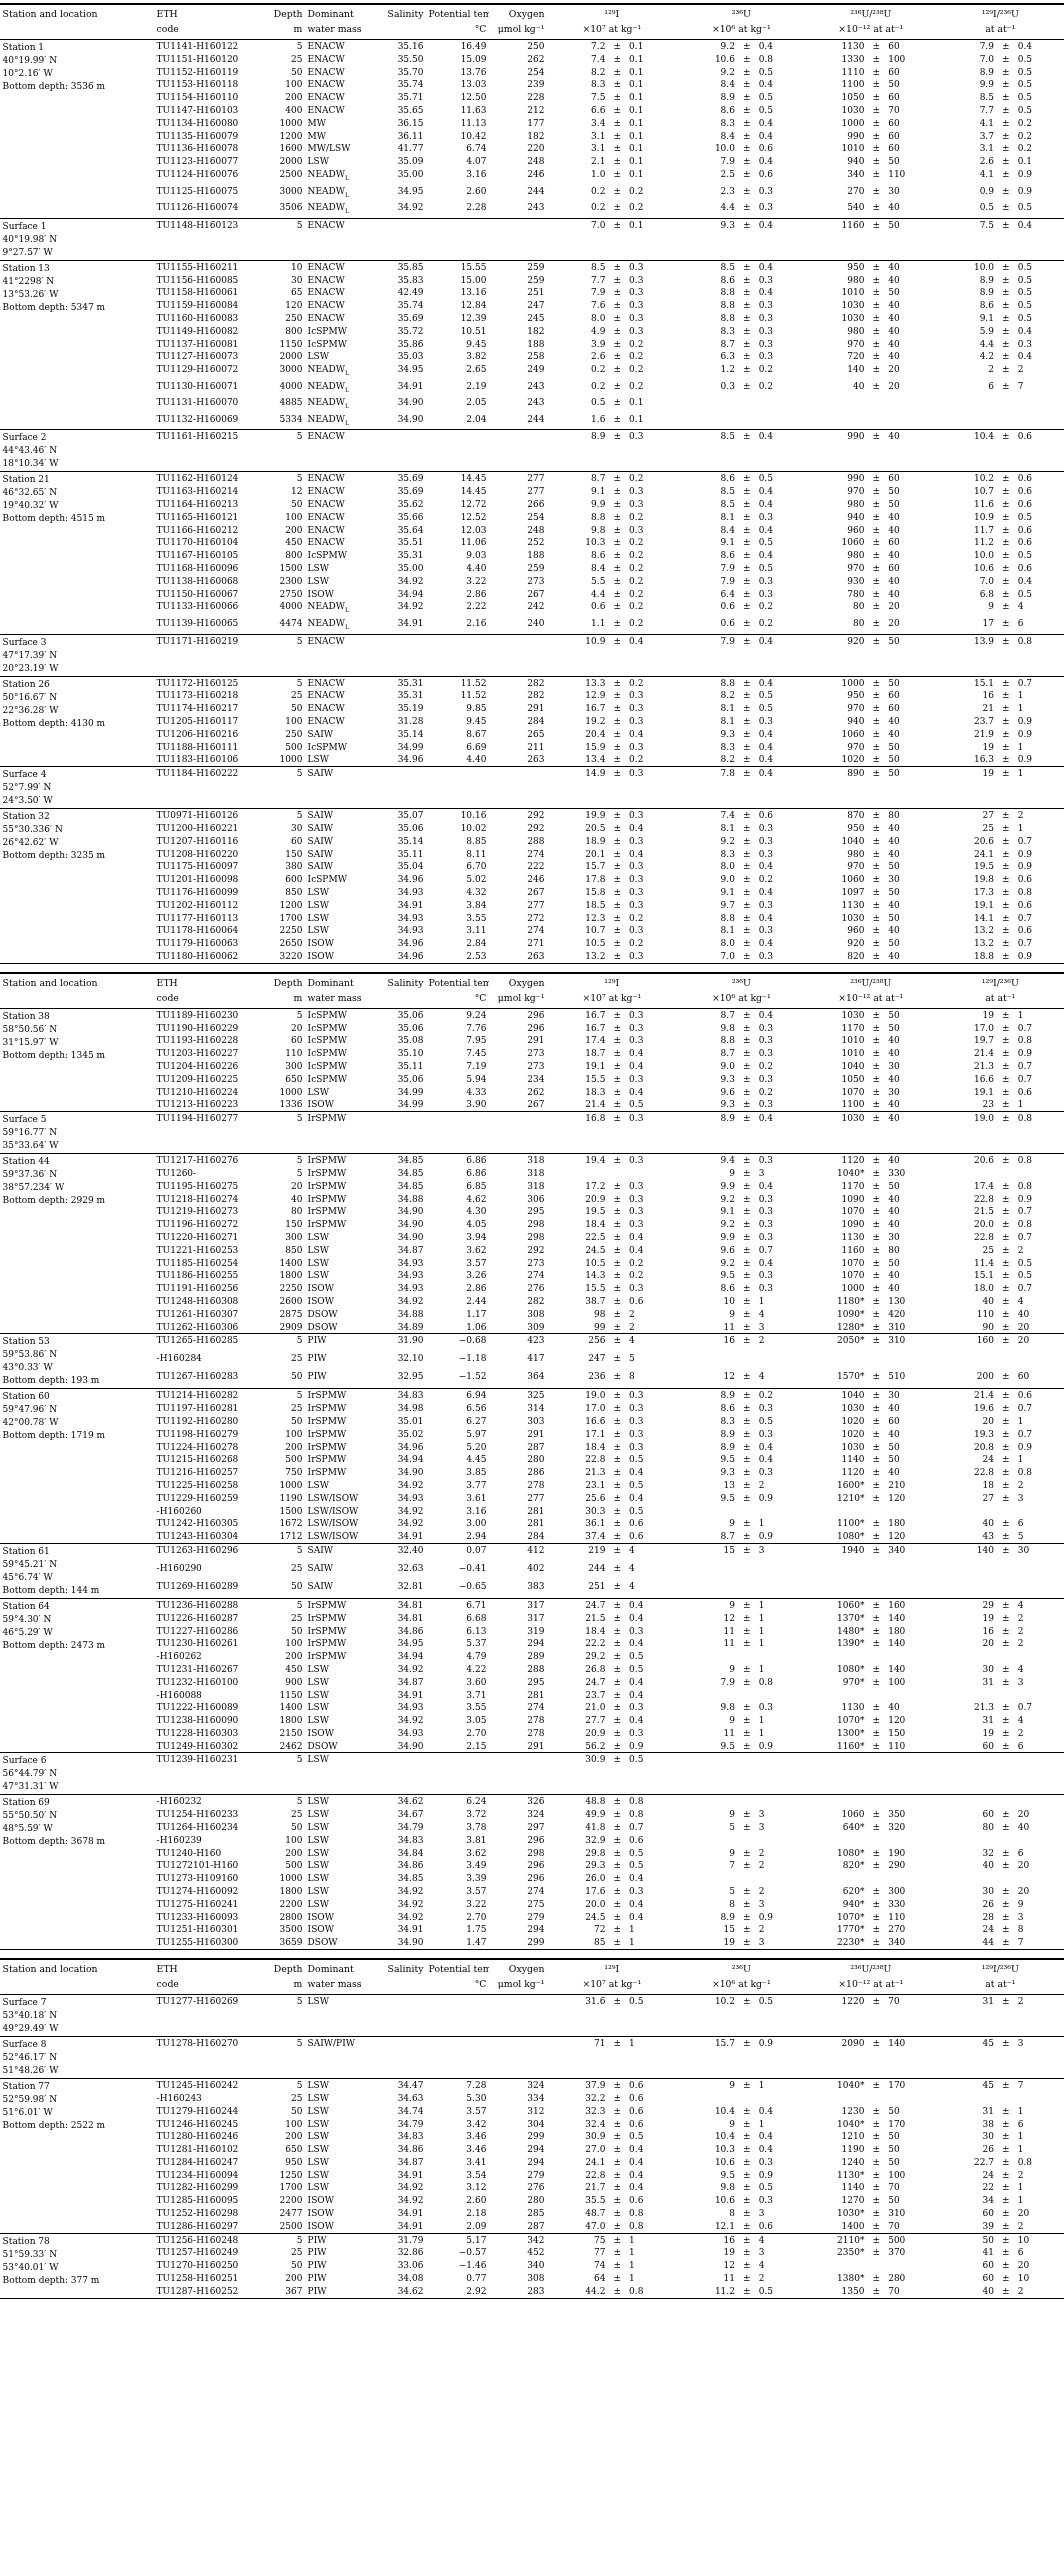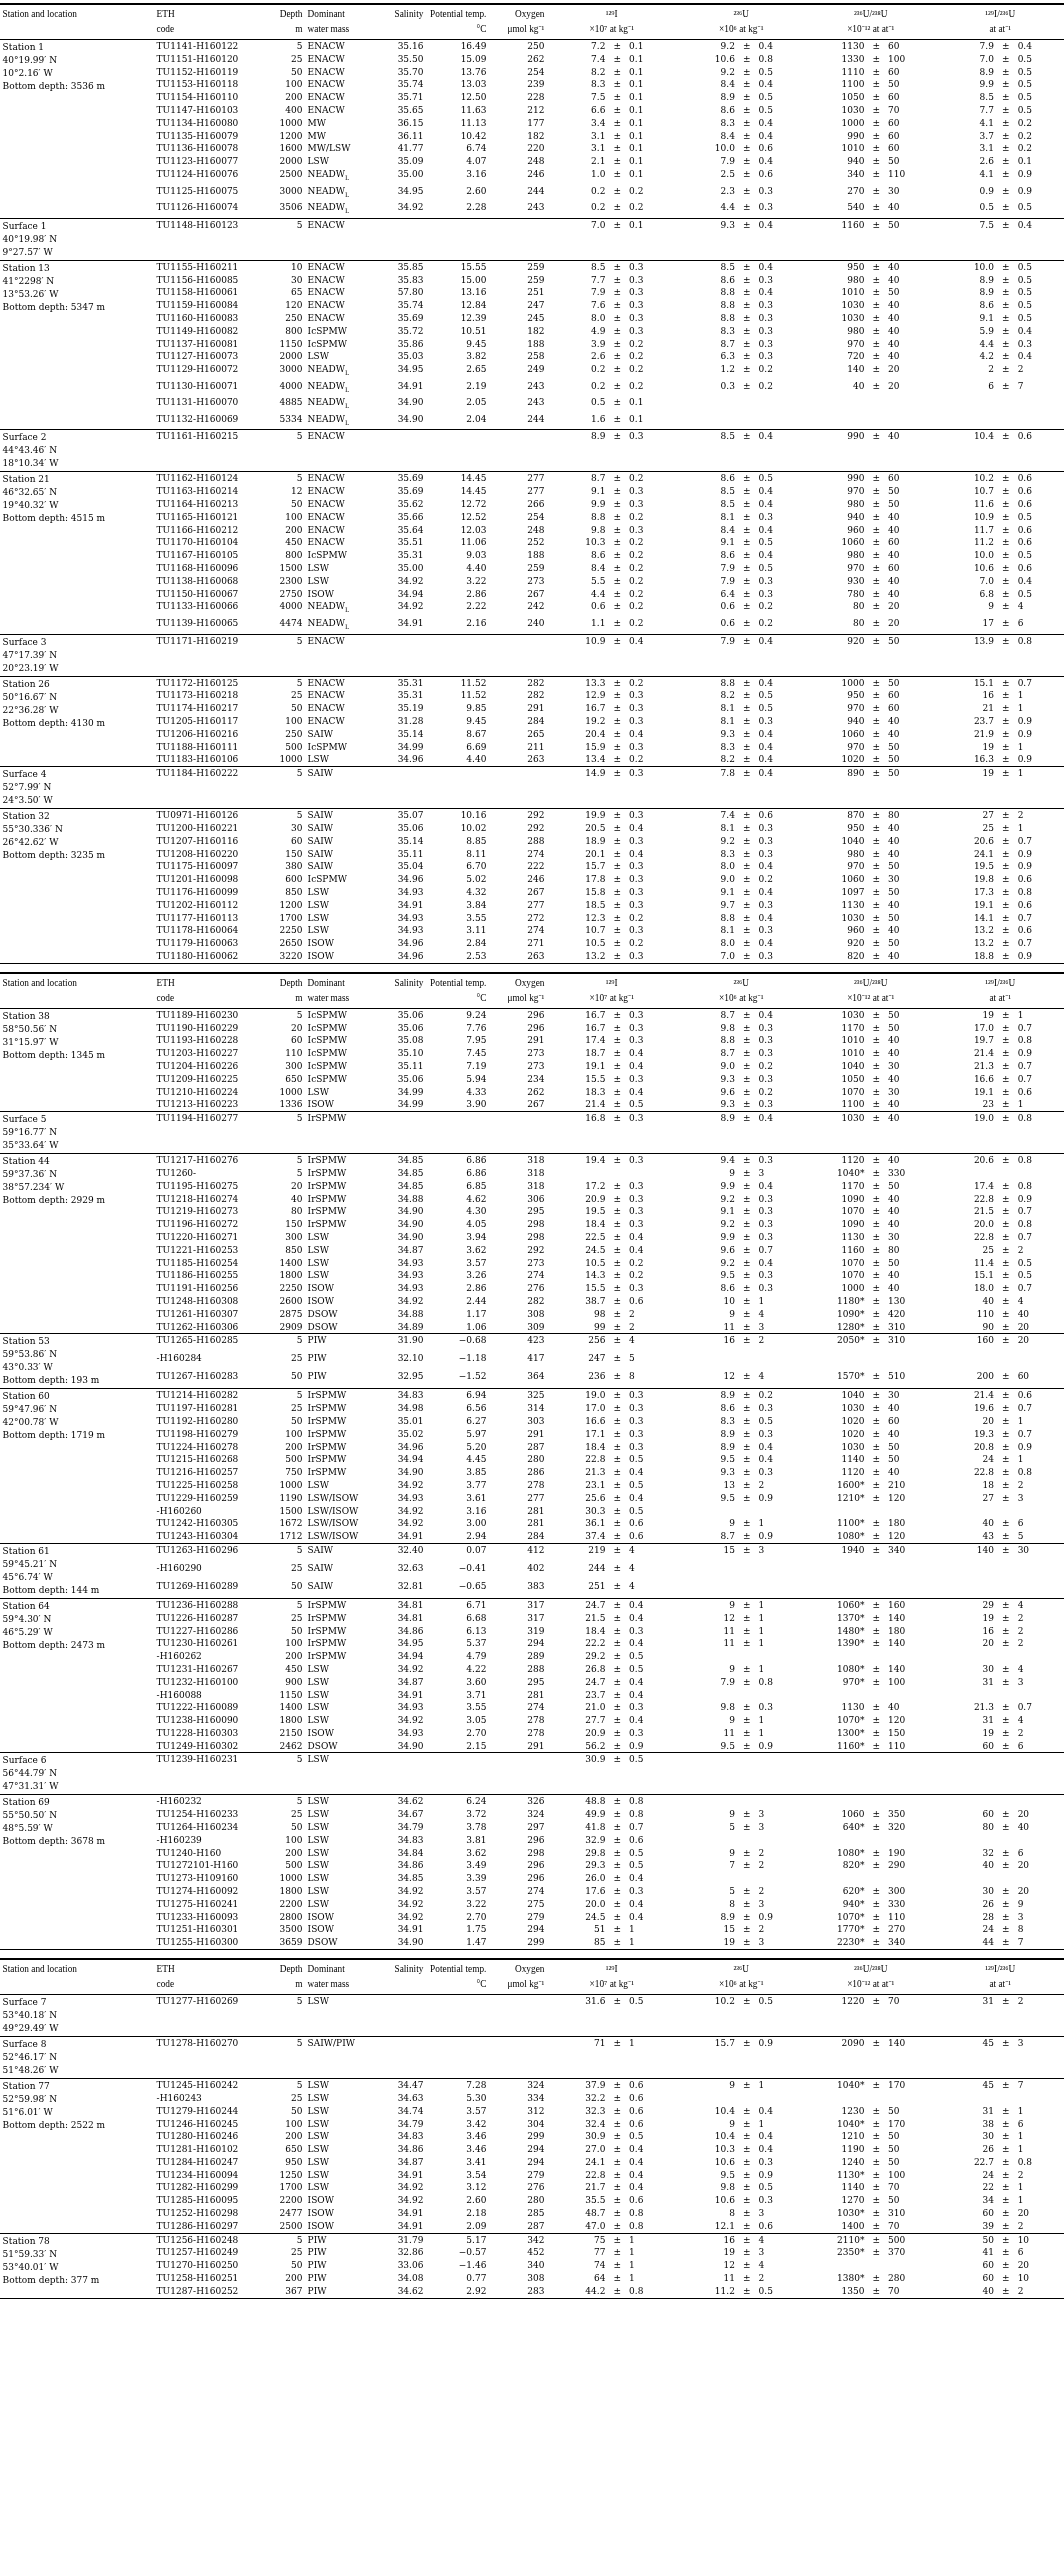--- a/index.html
+++ b/index.html
@@ -1,20 +1,20 @@
 <!DOCTYPE html>
 <html style="font-size:8.2px"><head>
 <meta charset="utf-8">
 <style>
   html,body{margin:0;padding:0;background:#ffffff;}
   body{width:1065px;font-family:"DejaVu Serif","Liberation Serif",serif;color:#000;}
   #doc{width:1065px;padding:3.1px 0 20.6px 0;}
   table.sec{border-collapse:collapse;table-layout:fixed;width:1065px;margin:0 0 8.2px 0;
     border-top:2.1px solid #000;border-bottom:1.5px solid #000;}
-  thead{border-bottom:1.3px solid #000;font-family:Liberation Serif, serif;}
+  thead{border-bottom:1.3px solid #000;}
   tbody{border-top:0.8px solid #000;}
   td{font-size:9px;line-height:10.8px;padding:1px 2.6px;vertical-align:top;white-space:nowrap;overflow:hidden;}
   thead td{font-size:9.3px;padding-top:4.1px;padding-bottom:4.1px;}
   thead tr.h2 td{padding-top:0;}
   .left{text-align:left;}
   .num{text-align:right;}
   .err{text-align:left;}
   .pm{text-align:center;padding-left:0;padding-right:0;}
   .ctr{text-align:center;}
   .stn div{line-height:13px;}
@@ -413,21 +413,21 @@
           <td class="pm">±</td>
           <td class="err">40</td>
           <td class="num">8.9</td>
           <td class="pm">±</td>
           <td class="err">0.5</td>
         </tr>
         <tr>
           <td class="left">TU1158-H160061</td>
           <td class="num">65</td>
           <td class="left">ENACW</td>
-          <td class="num">57.80</td>
+          <td class="num">42.49</td>
           <td class="num">13.16</td>
           <td class="num">251</td>
           <td class="num">7.9</td>
           <td class="pm">±</td>
           <td class="err">0.3</td>
           <td class="num">8.8</td>
           <td class="pm">±</td>
           <td class="err">0.4</td>
           <td class="num">1010</td>
           <td class="pm">±</td>
@@ -2742,21 +2742,21 @@
           <td class="pm">±</td>
           <td class="err">3</td>
         </tr>
         <tr>
           <td class="left">TU1251-H160301</td>
           <td class="num">3500</td>
           <td class="left">ISOW</td>
           <td class="num">34.91</td>
           <td class="num">1.75</td>
           <td class="num">294</td>
-          <td class="num">51</td>
+          <td class="num">72</td>
           <td class="pm">±</td>
           <td class="err">1</td>
           <td class="num">15</td>
           <td class="pm">±</td>
           <td class="err">2</td>
           <td class="num">1770*</td>
           <td class="pm">±</td>
           <td class="err">270</td>
           <td class="num">24</td>
           <td class="pm">±</td>

